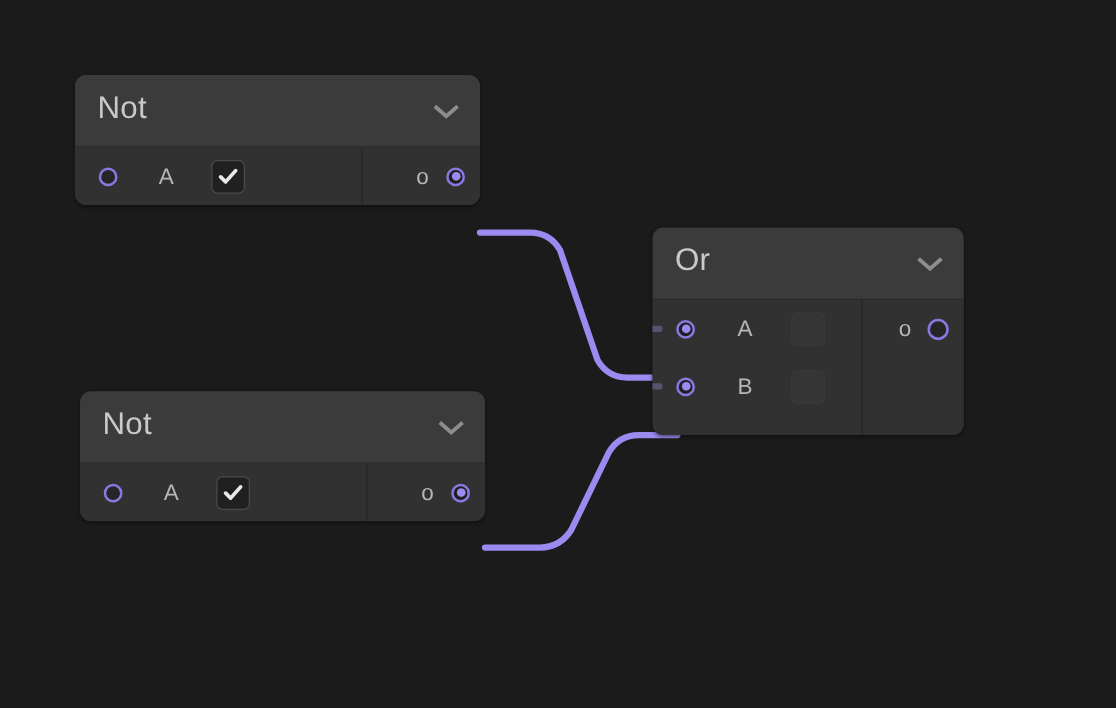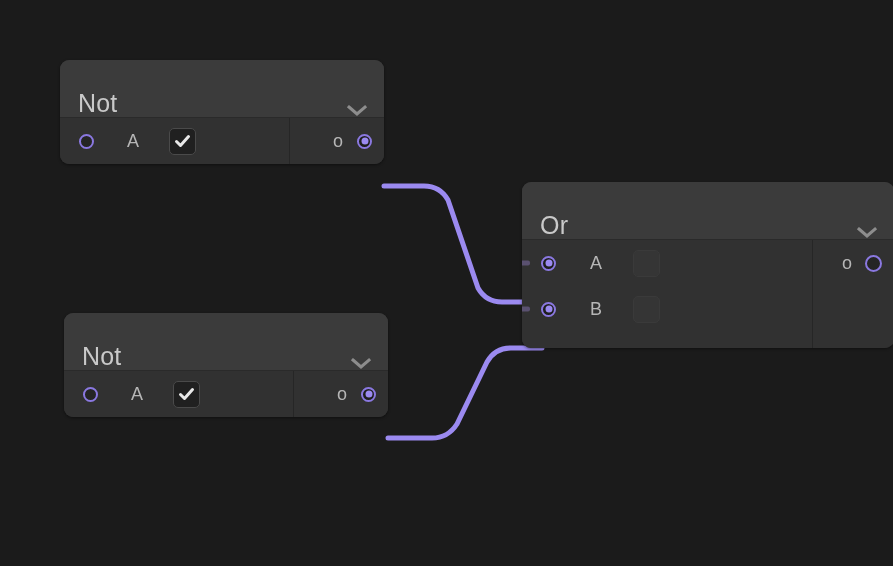--- a/index.html
+++ b/index.html
@@ -38,21 +38,21 @@
     border-radius: 9px;
     background: #313131;
     overflow: hidden;
     box-shadow: 0 1px 3px rgba(0,0,0,0.45);
   }
 
   .node-header {
     background: #3b3b3b;
     height: 58px;
     display: flex;
-    align-items: flex-end;
+    align-items: flex-start;
     justify-content: space-between;
     padding: 13px 16px 0 18px;
     box-sizing: border-box;
     border-bottom: 1px solid #2a2a2a;
     position: relative;
   }
   .node-title {
     color: #c9c9c9;
     font-size: 25px;
     line-height: 27px;
@@ -193,21 +193,21 @@
       </div>
       <div class="ports-out" style="width:94px;">
         <div class="port-row out" style="padding-right:12px;">
           <span class="port-label">o</span>
           <span class="port connected" style="margin-left:14px;"></span>
         </div>
       </div>
     </div>
   </div>
 
-  <div class="node" id="node-or-1" style="left:522px; top:182px; width:372px;">
+  <div class="node" id="node-or-1" style="left:522px; top:182px; width:249px;">
     <div class="node-header">
       <span class="node-title">Or</span>
       <svg class="collapse-icon" viewBox="0 0 22 14">
         <path d="M 3 4 L 11 11 L 19 4" fill="none" stroke="#8d8d8d" stroke-width="3" stroke-linecap="square" stroke-linejoin="miter"></path>
       </svg>
     </div>
     <div class="node-body" style="min-height:108px;">
       <div class="ports-in">
         <div class="port-row" style="padding-left:19px;">
           <span class="stub"></span>

